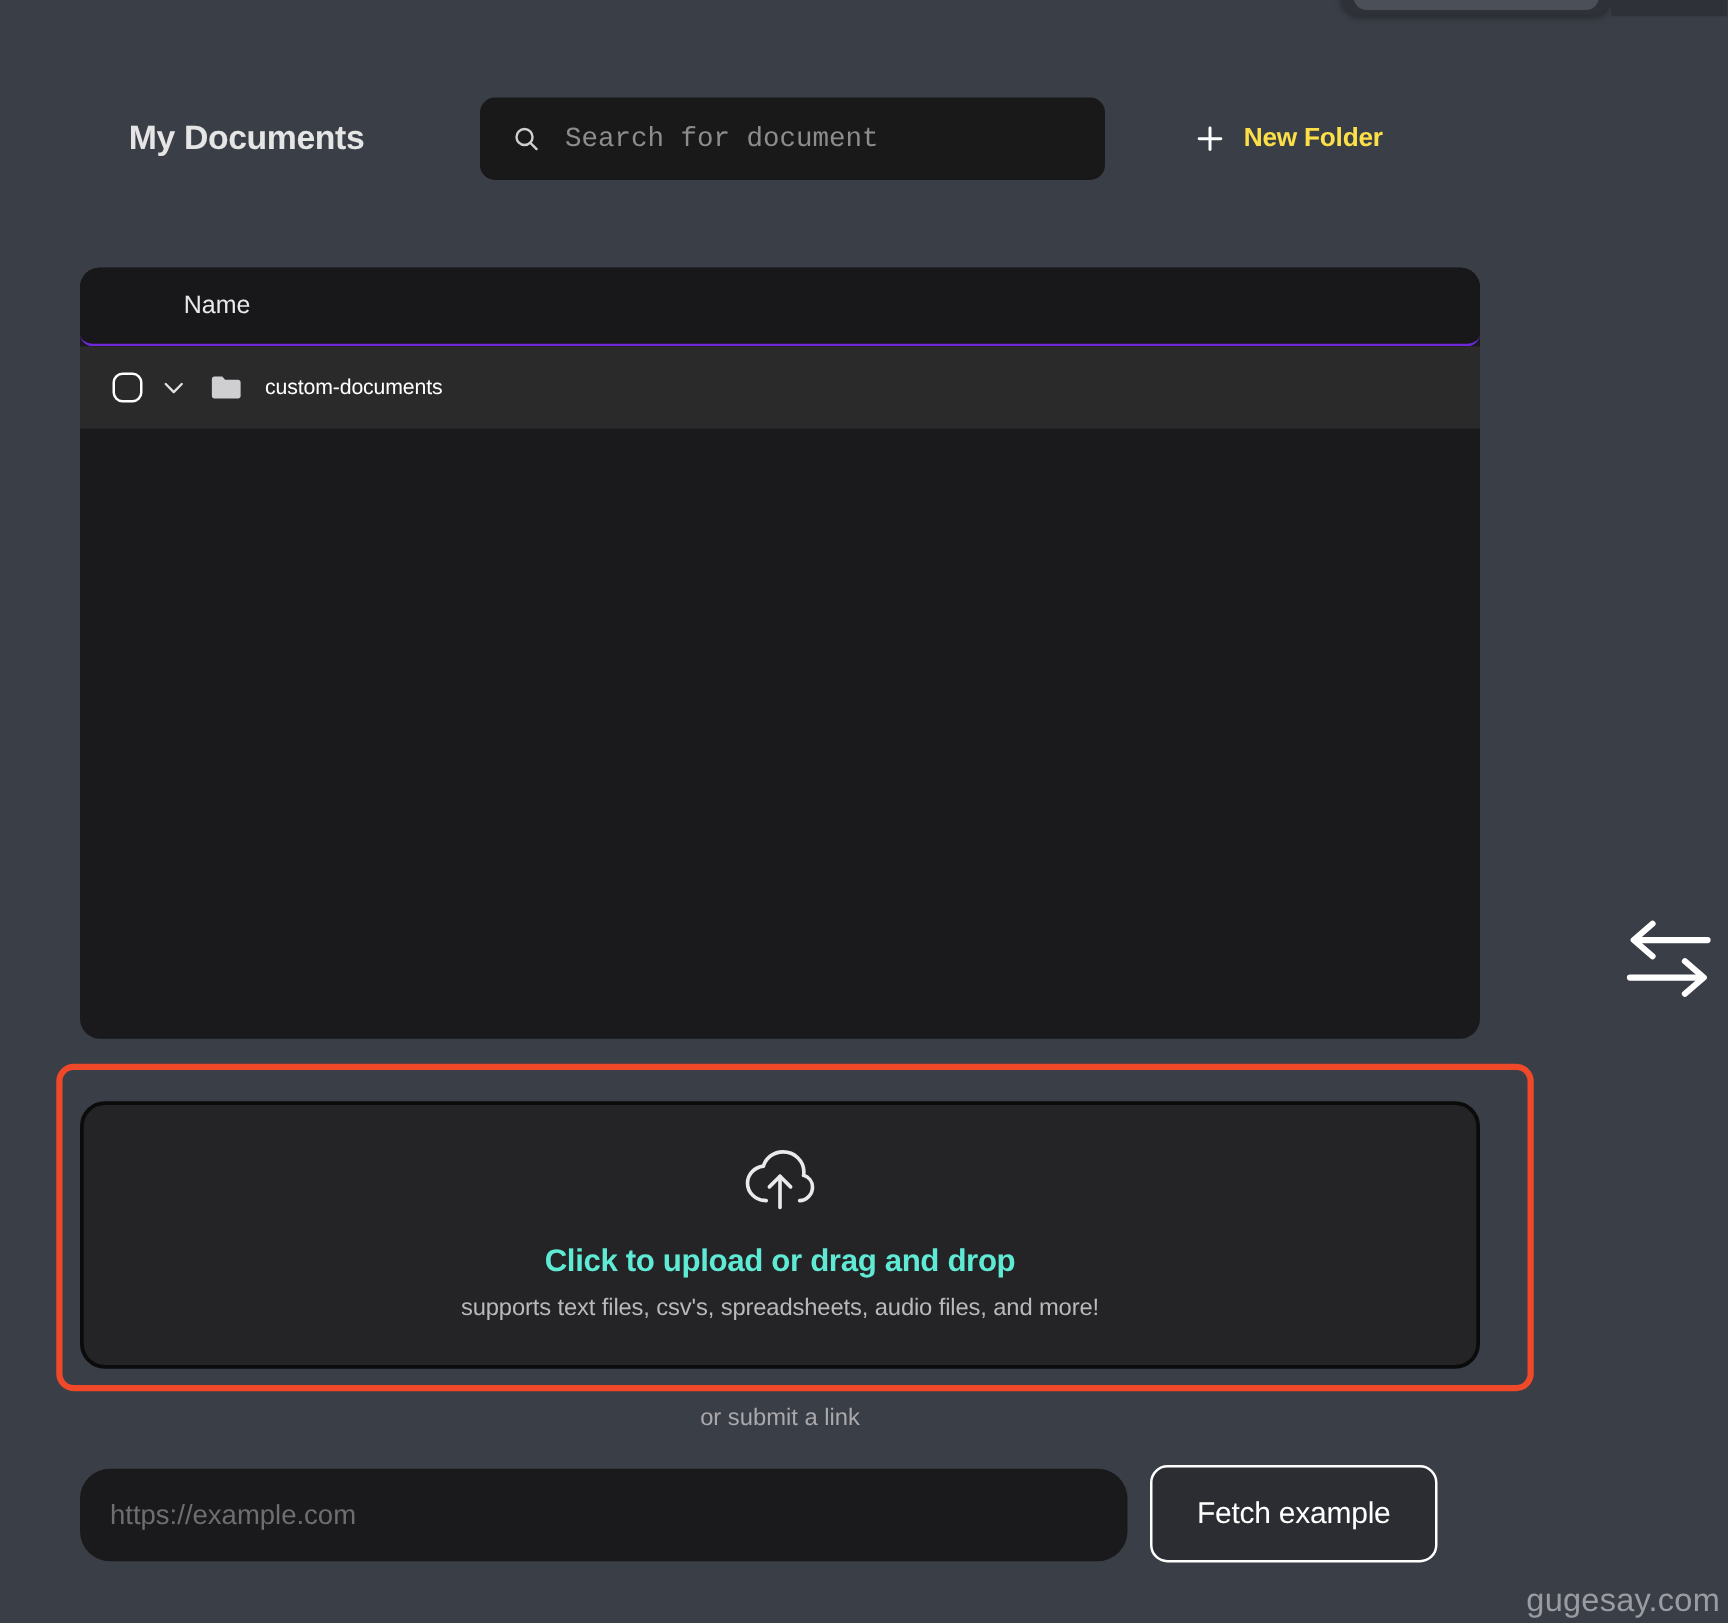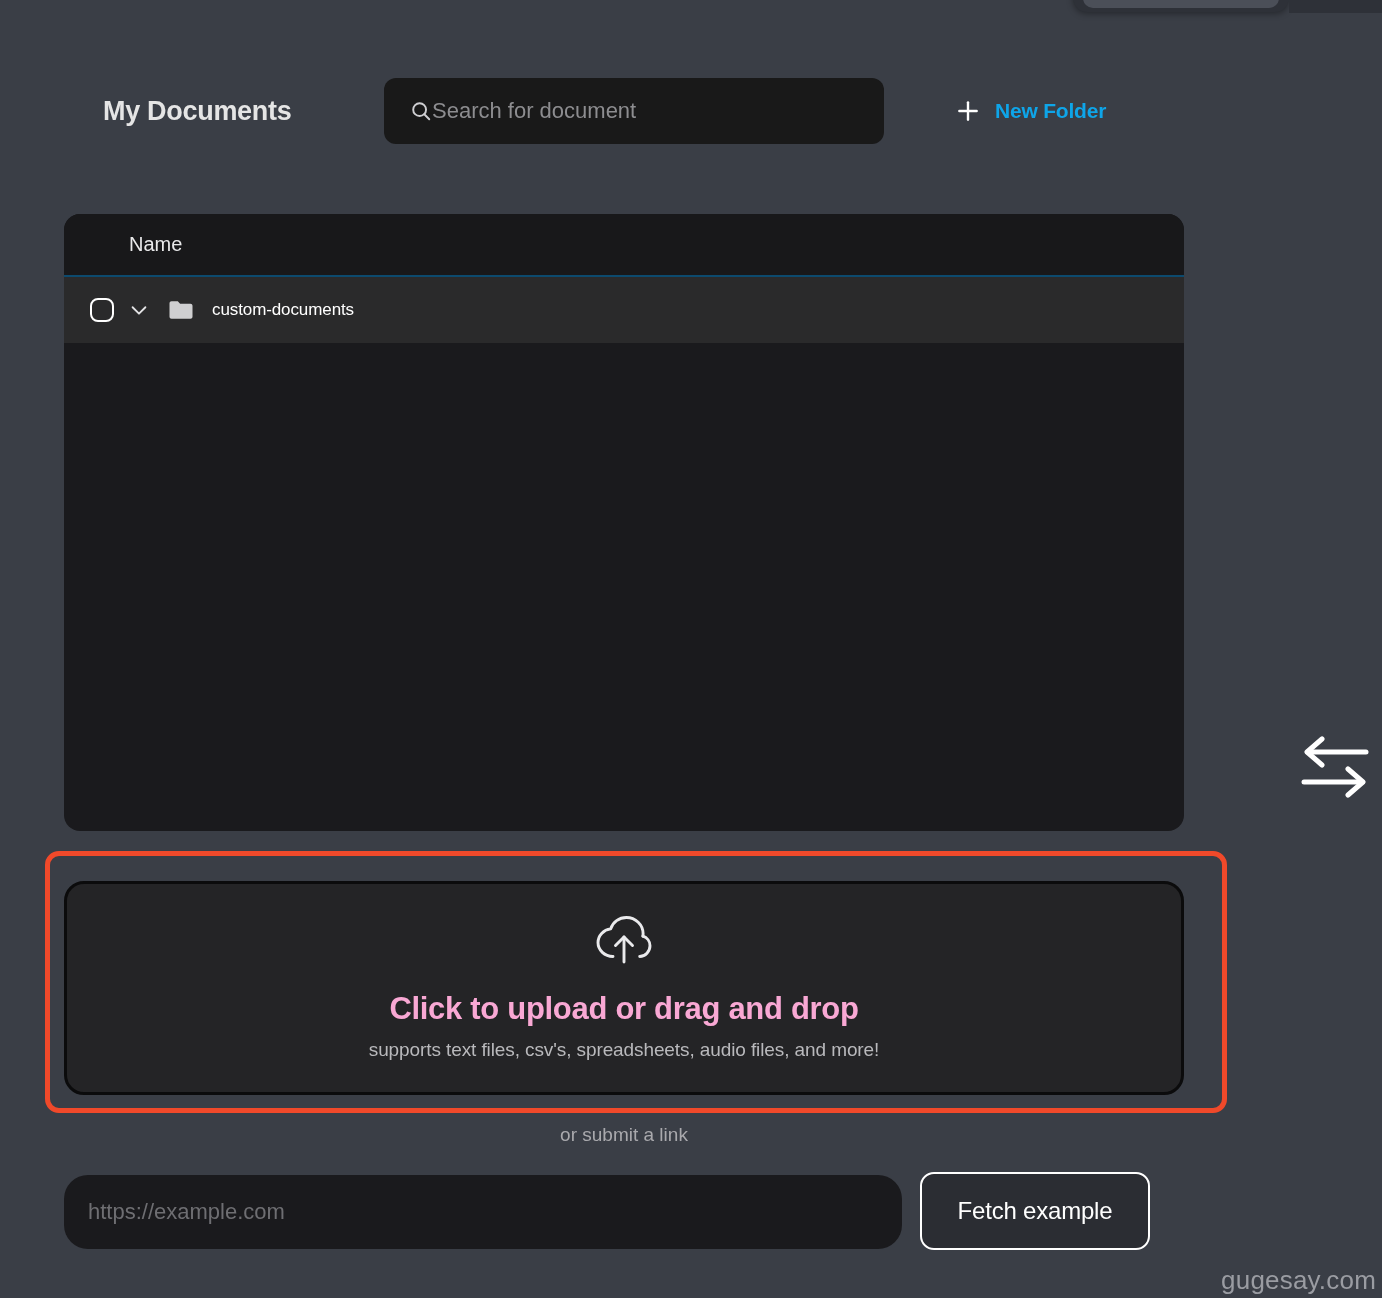--- a/index.html
+++ b/index.html
@@ -82,23 +82,24 @@
   .search-icon {
     width: 22px;
     height: 22px;
     flex: 0 0 auto;
     display: block;
   }
   .search-input {
     background: transparent;
     border: none;
     outline: none;
-    font-family: Liberation Sans, sans-serif;
+    font-family: Liberation Mono, monospace;
     font-size: 22px;
     color: #e6e6e6;
+    margin-left: 20px;
     width: 400px;
   }
   .search-input::placeholder { color: #8d8d90; }
 
   .new-folder-btn {
     position: absolute;
     left: 955px;
     top: 0;
     height: 66px;
     display: flex;
@@ -106,43 +107,44 @@
     gap: 14px;
     background: transparent;
     border: none;
     cursor: pointer;
     padding: 0;
   }
   .plus-icon { width: 26px; height: 26px; display: block; }
   .new-folder-label {
     font-size: 21px;
     font-weight: bold;
-    color: #0ea5e9;
+    color: #fde047;
     letter-spacing: -0.2px;
     white-space: nowrap;
   }
 
   
   .file-panel {
     position: absolute;
     left: 64px;
     top: 214px;
     width: 1120px;
     height: 617px;
     background: #1a1a1d;
     border-radius: 16px;
     overflow: hidden;
   }
   .panel-head {
     height: 63px;
     background: #18181a;
     display: flex;
     align-items: center;
-    padding-left: 65px;
-    border-bottom: 2px solid #0c4a6e;
+    padding-left: 83px;
+    border-bottom: 2px solid #6d28d9;
+    border-radius: 10px;
   }
   .col-name {
     font-size: 20px;
     color: #e9e9ea;
   }
   .file-row {
     height: 66px;
     background: #2a2a2b;
     display: flex;
     align-items: center;
@@ -200,23 +202,23 @@
     border-radius: 20px;
     display: flex;
     flex-direction: column;
     align-items: center;
     justify-content: center;
     cursor: pointer;
   }
   .cloud-icon { width: 62px; height: 50px; display: block; }
   .drop-title {
     margin-top: 26px;
-    font-size: 31px;
+    font-size: 25px;
     font-weight: bold;
-    color: #f9a8d4;
+    color: #5eead4;
     letter-spacing: -0.3px;
   }
   .drop-sub {
     margin-top: 12px;
     font-size: 19px;
     color: #b9b9bc;
     letter-spacing: -0.1px;
   }
 
   

